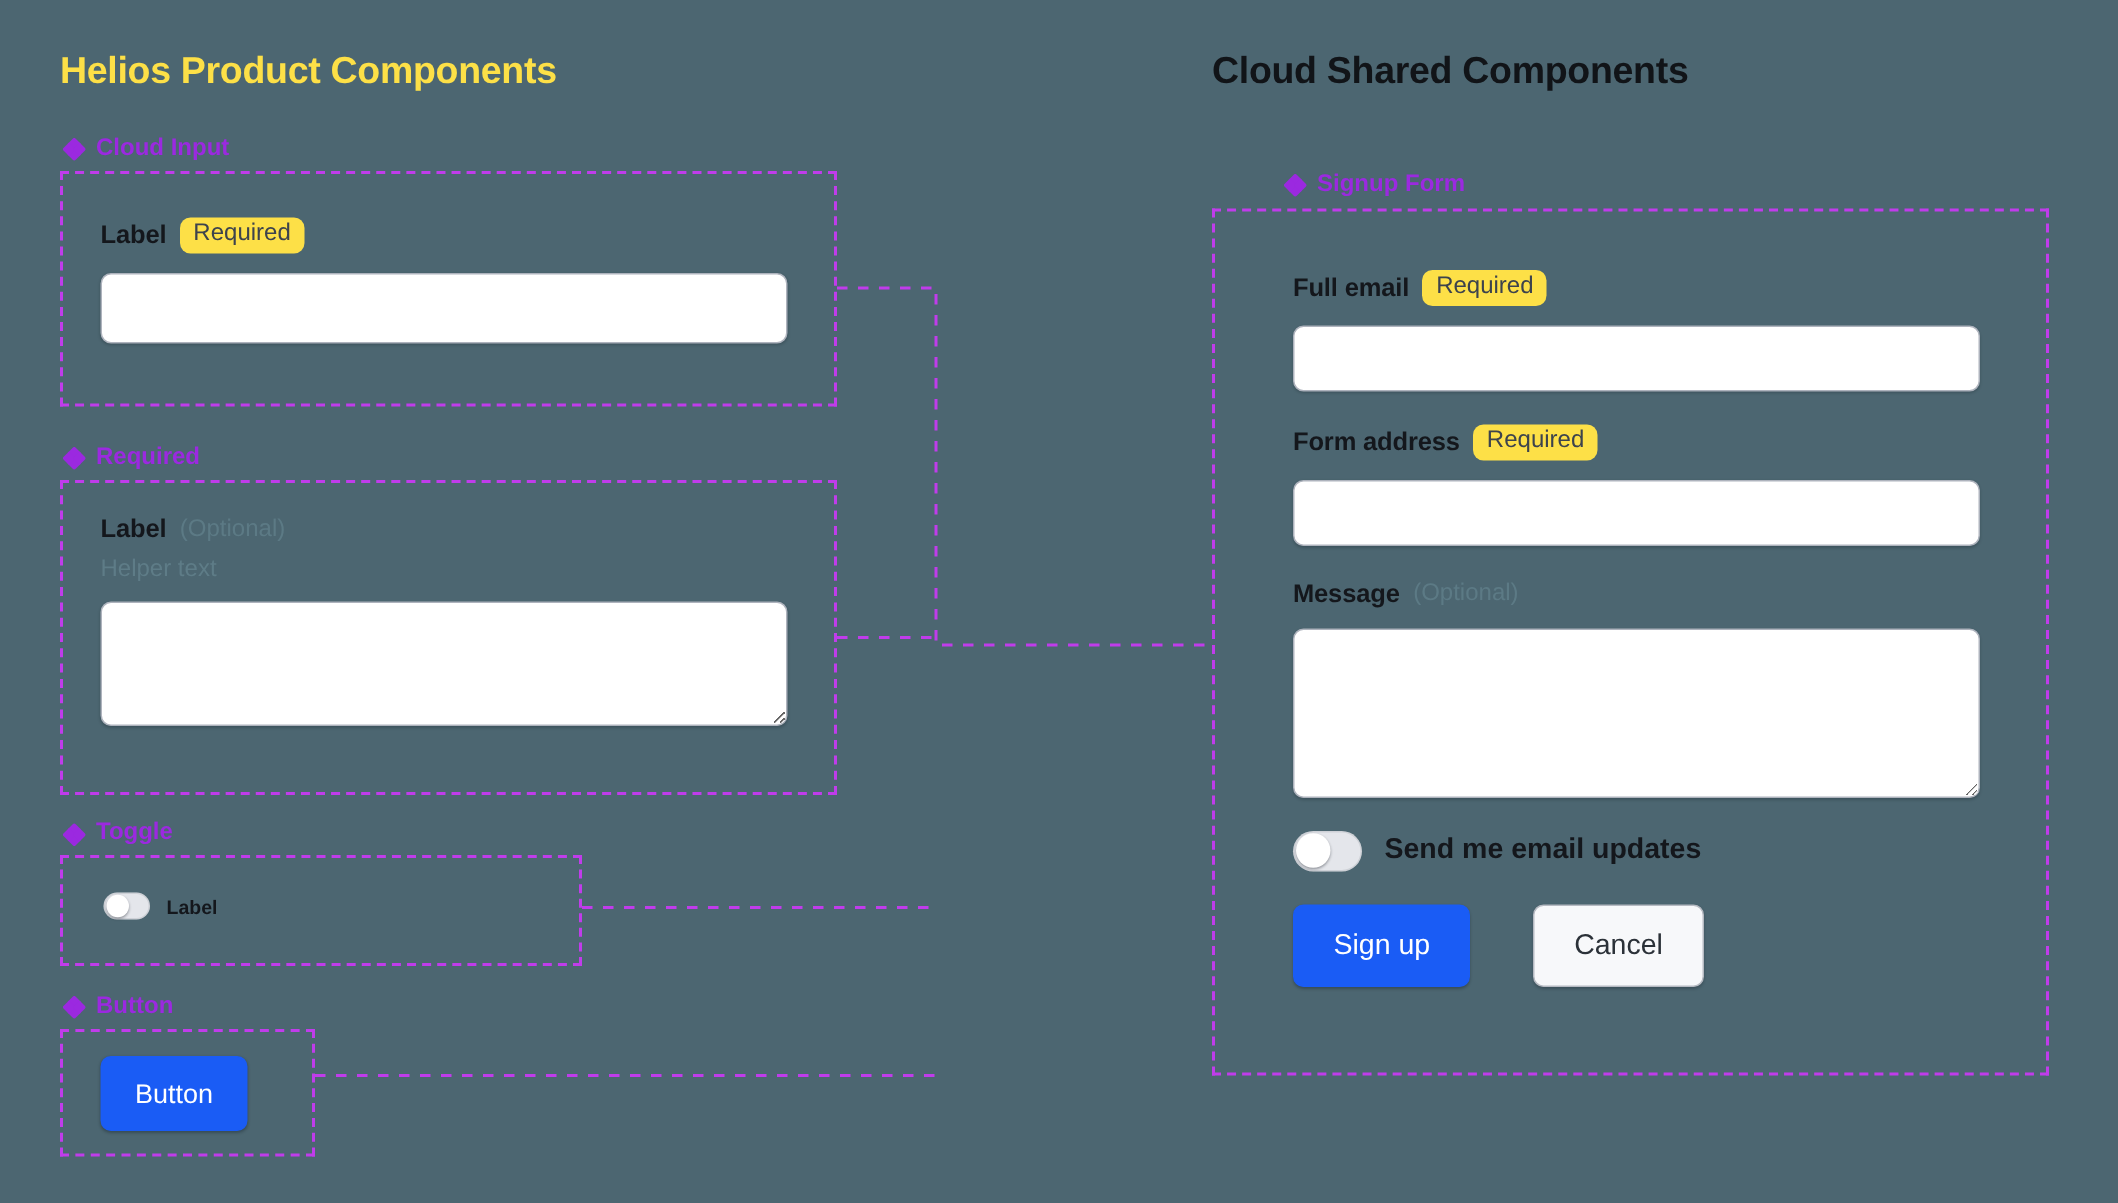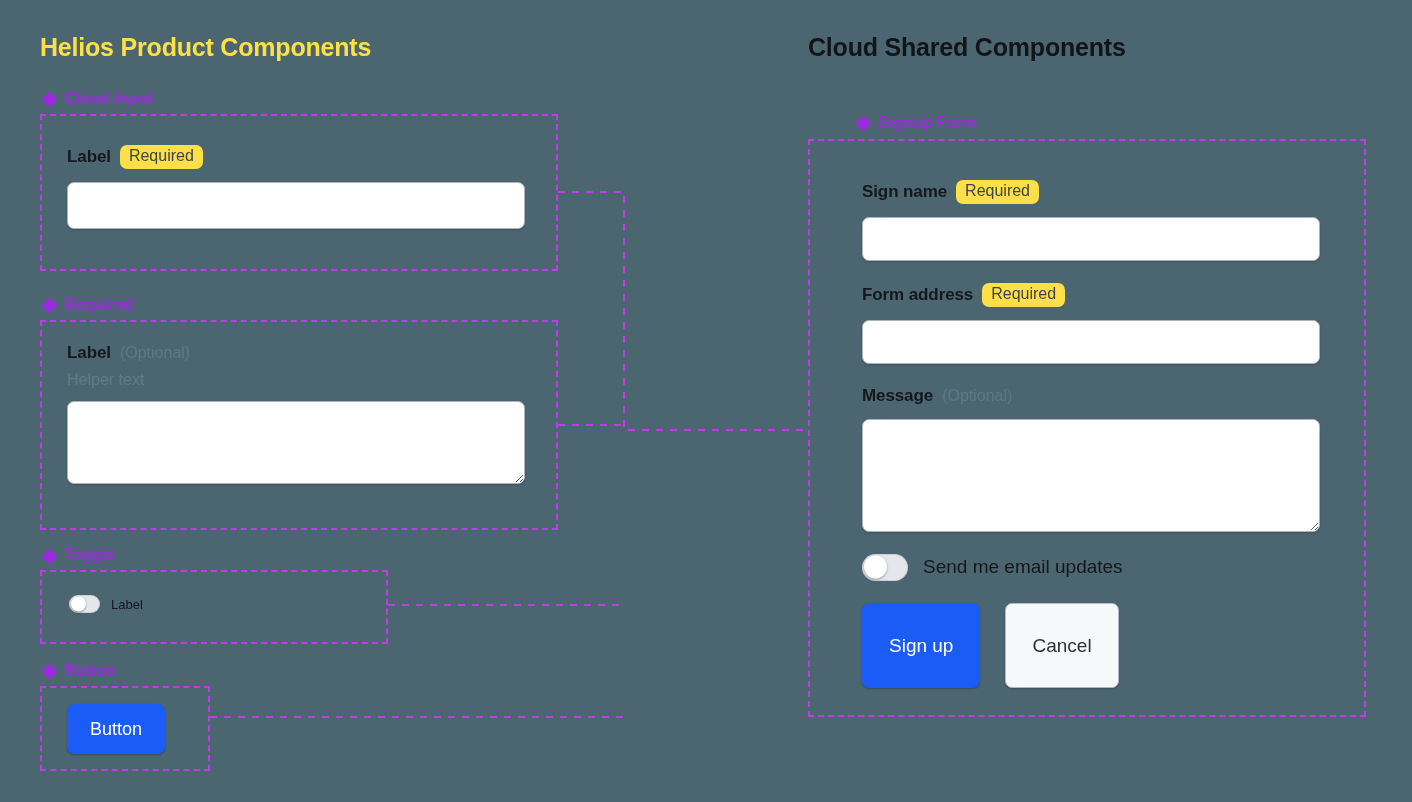--- a/index.html
+++ b/index.html
@@ -143,21 +143,21 @@
     transform: translateY(-50%);
     background: #ffffff;
     border-radius: 50%;
     box-shadow: 0 1px 2px rgba(10,16,24,0.40);
   }
   .toggle-row {
     display: flex;
     align-items: center;
   }
   .toggle-label {
-    font-weight: normal;
+    font-weight: bold;
     color: #14171c;
   }
 
   
   .btn {
     font-family: "Liberation Sans", sans-serif;
     border-radius: 7px;
     cursor: pointer;
     border: 1px solid transparent;
     white-space: nowrap;
@@ -305,21 +305,21 @@
         <rect x="8.3" y="4.6" width="6.8" height="6.8" transform="rotate(45 11.7 8)"></rect>
       </g>
     </svg>
     <span>Signup Form</span>
   </div>
   <div class="frame" id="frame-signup"></div>
 
   <div id="grp-signup">
 
     <div class="field-label-row">
-      <span class="field-label">Sign name</span>
+      <span class="field-label">Full email</span>
       <span class="badge-required">Required</span>
     </div>
     <input class="txt-input" type="text" style="margin-top: 13px; height: 44px;" placeholder="">
 
     <div class="field-label-row" style="margin-top:22px;">
       <span class="field-label">Form address</span>
       <span class="badge-required">Required</span>
     </div>
     <input class="txt-input" type="text" style="margin-top: 13px; height: 44px;" placeholder="">
 
@@ -329,20 +329,20 @@
     </div>
     <textarea class="txt-area" style="margin-top: 13px; height: 113px;" placeholder=""></textarea>
 
     <div class="toggle-row" style="margin-top:22px;">
       <span class="toggle" style="width:46px;height:27px;">
         <span class="knob" style="width:23px;height:23px;left:2px;"></span>
       </span>
       <span class="toggle-label" style="font-size:19px;margin-left:15px;">Send me email updates</span>
     </div>
 
-    <div style="display:flex;gap:25px;margin-top:22px;">
+    <div style="display:flex;gap:42px;margin-top:22px;">
       <button class="btn btn-primary" style="font-size:19px;padding:17px 26px;">Sign up</button>
-      <button class="btn btn-secondary" style="font-size:19px;padding:32px 26px;">Cancel</button>
+      <button class="btn btn-secondary" style="font-size:19px;padding:17px 26px;">Cancel</button>
     </div>
 
   </div>
 
 </div>
 
 </body></html>

